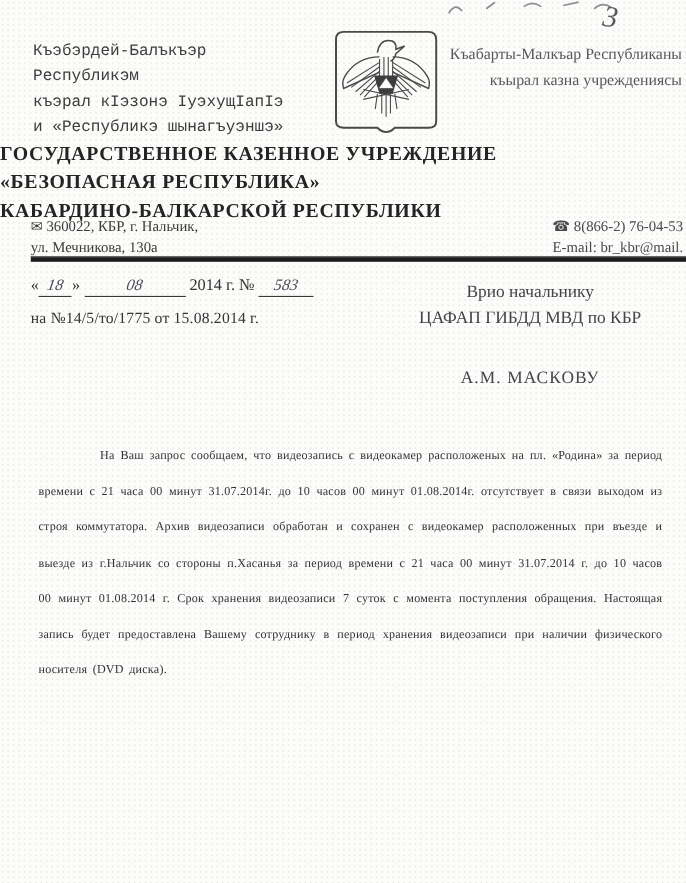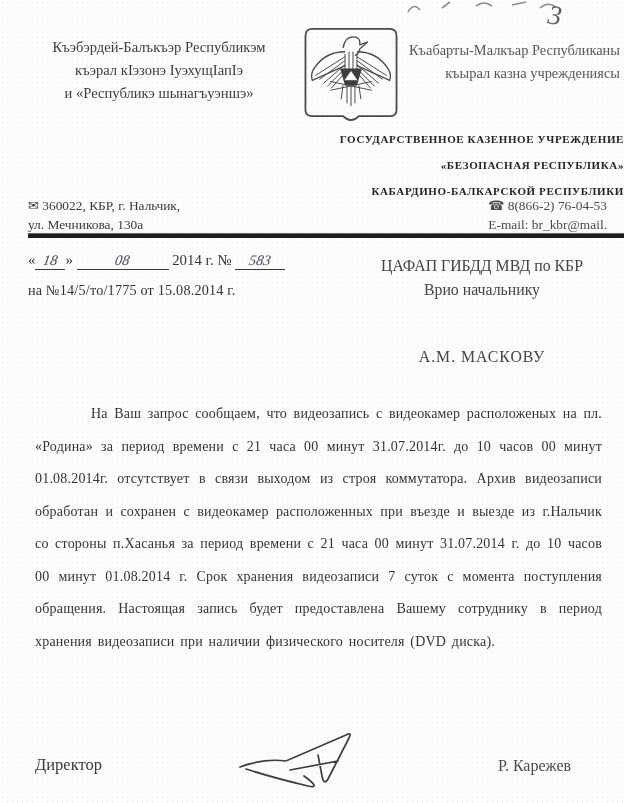--- a/index.html
+++ b/index.html
@@ -15,35 +15,35 @@
   }
   .hw-strokes{position:absolute;top:0;left:390px;width:200px;height:20px;}
   .hw-page-num{
     position:absolute;top:2px;left:548px;width:40px;
     font-size:27px;font-style:italic;color:#5a5a62;
     transform:rotate(8deg);
   }
   
   .org-left{
     position:absolute;top:36px;left:30px;width:258px;
-    text-align:center;font-size:14.6px;line-height:23px;color:#3d3d3d;
+    font-size:14.6px;line-height:23px;color:#3d3d3d;font-family:Liberation Mono, monospace;
   }
   .emblem{position:absolute;top:26px;left:300px;width:102px;height:99px;}
   .org-right{
     position:absolute;top:39px;left:406px;width:214px;
     text-align:right;font-size:14.4px;line-height:23px;color:#58585c;
   }
   .doc-title{
     position:absolute;top:126px;left:0;width:624px;
-    text-align:right;font-weight:bold;font-size:11px;line-height:26px;
+    text-align:left;font-weight:bold;font-size:18px;line-height:26px;
     letter-spacing:0.6px;color:#242424;
   }
   .contacts{position:absolute;top:196px;left:0;width:624px;font-size:13.4px;line-height:19px;}
   .contact-left{position:absolute;left:28px;top:0;color:#3a3a3a;}
-  .contact-right{position:absolute;right:17px;top:0;text-align:right;color:#4a4a4e;}
+  .contact-right{position:absolute;right:3px;top:0;text-align:right;color:#4a4a4e;}
   .glyph-icon{font-size:13px;}
   .rule{
     position:absolute;top:233px;left:28px;width:596px;height:4px;
     background:#1d1d1d;border-top:1px solid #6a6a6a;
   }
   
   .ref-block{position:absolute;top:252px;left:28px;width:300px;font-size:14.8px;color:#333;}
   .ref-line{white-space:nowrap;}
   .blank{display:inline-block;border-bottom:1px solid #3a3a3a;text-align:center;}
   .blank-day{width:30px;}
@@ -51,25 +51,25 @@
   .blank-num{width:50px;}
   .hw{
     display:inline-block;font-style:italic;color:#4c4c58;
     transform:skewX(-10deg);font-size:14.5px;
   }
   .reply-line{margin-top:12px;font-size:14.2px;letter-spacing:0.2px;}
   .addressee{
     position:absolute;top:254px;left:346px;width:272px;
     text-align:center;font-size:15.8px;line-height:24px;color:#44444a;
   }
-  .addressee-name{margin-top:43px;letter-spacing:1px;}
+  .addressee-name{margin-top:30px;letter-spacing:1px;}
   
   .body-text{
     position:absolute;top:398px;left:35px;width:567px;
-    font-size:14px;line-height:32.5px;
+    font-size:11px;line-height:32.5px;
     text-align:justify;text-indent:56px;
     color:#343438;letter-spacing:0.2px;
     word-spacing:2px;
   }
   
   .sign-row{position:absolute;top:725px;left:0;width:624px;height:70px;}
   .sign-title{position:absolute;left:35px;top:30px;font-size:16.5px;color:#3a3a3a;}
   .sign-scrawl{position:absolute;left:230px;top:0;}
   .sign-name{position:absolute;left:498px;top:32px;font-size:16px;color:#4a4a50;}
   .nw{white-space:nowrap;}
@@ -138,28 +138,21 @@
     <div class="ref-line">
       <span>«</span><span class="blank blank-day"><span class="hw">18</span></span><span>»</span>
       <span class="blank blank-month"><span class="hw">08</span></span>
       <span>2014 г. №</span>
       <span class="blank blank-num"><span class="hw">583</span></span>
     </div>
     <div class="reply-line">на №14/5/то/1775  от 15.08.2014 г.</div>
   </div>
 
   <div class="addressee">
+    <div>Врио начальнику</div>
     <div>ЦАФАП ГИБДД МВД по КБР</div>
-    <div>Врио начальнику</div>
     <div class="addressee-name">А.М. МАСКОВУ</div>
   </div>
 
   <div class="body-text">На Ваш запрос сообщаем, что видеозапись с видеокамер расположеных на пл. «Родина»  за период времени  с 21 часа 00 минут 31.07.2014г. до 10 часов 00 минут 01.08.2014г.  отсутствует в связи выходом из строя коммутатора. Архив видеозаписи обработан и сохранен с видеокамер расположенных при въезде и выезде из г.Нальчик со стороны п.Хасанья за период времени с 21 часа 00 минут 31.07.2014 г. до 10 часов 00 минут 01.08.2014 г. Срок хранения видеозаписи 7 суток   с момента поступления обращения. Настоящая запись будет предоставлена Вашему сотруднику в период хранения видеозаписи при наличии физического носителя (DVD диска).</div>
 
-  <div class="sign-row">
-    <div class="sign-title">Директор</div>
-    <svg class="sign-scrawl" width="150" height="70" viewBox="0 0 150 70">
-      <path d="M10 42 Q34 33 56 36 L116 10 Q123 6 118 15 L98 54 Q94 61 92 51 L88 30 M60 45 L108 36 M16 44 Q44 53 78 61 Q92 64 74 51" fill="none" stroke="#3c3c44" stroke-width="1.7" stroke-linecap="round"></path>
-    </svg>
-    <div class="sign-name">Р. Карежев</div>
-  </div>
 
 </div>
 
 </body></html>

